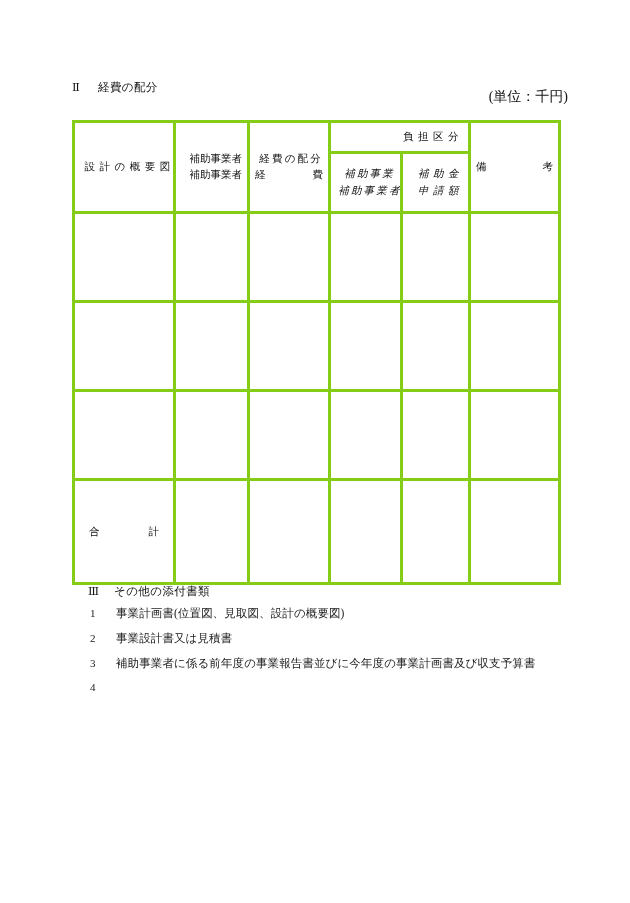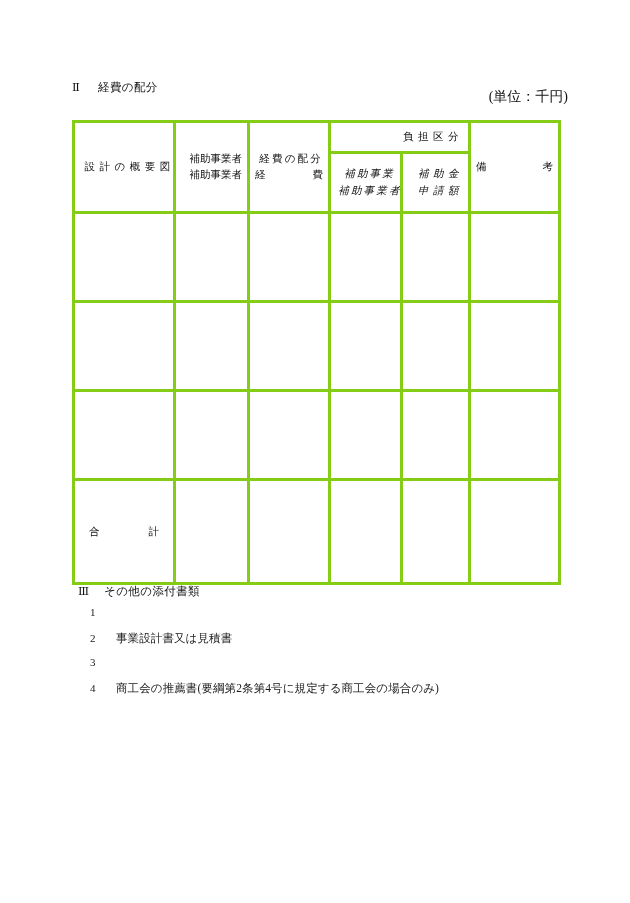--- a/index.html
+++ b/index.html
@@ -29,21 +29,21 @@
     letter-spacing: 0.4px;
     white-space: nowrap;
     color: #111;
   }
   .section-heading .numeral {
     display: inline-block;
     width: 26px;
   }
 
   #heading-keihi { left: 72px; top: 80px; }
-  #heading-sonota { left: 78px; top: 584px; }
+  #heading-sonota { left: 88px; top: 584px; }
 
   
   #unit-note {
     position: absolute;
     right: 62px;
     top: 88px;
     font-size: 14px;
     white-space: nowrap;
     color: #111;
   }
@@ -258,27 +258,28 @@
     </tbody>
   </table>
 
   <div class="section-heading" id="heading-sonota">
     <span class="numeral">Ⅲ</span><span>その他の添付書類</span>
   </div>
 
   <ol id="attachment-list">
     <li>
       <span class="idx">1</span>
+      <span class="txt">事業計画書(位置図、見取図、設計の概要図)</span>
     </li>
     <li>
       <span class="idx">2</span>
       <span class="txt">事業設計書又は見積書</span>
     </li>
     <li>
       <span class="idx">3</span>
+      <span class="txt">補助事業者に係る前年度の事業報告書並びに今年度の事業計画書及び収支予算書</span>
     </li>
     <li>
       <span class="idx">4</span>
-      <span class="txt">商工会の推薦書(要綱第2条第4号に規定する商工会の場合のみ)</span>
     </li>
   </ol>
 
 </div>
 
 </body></html>

